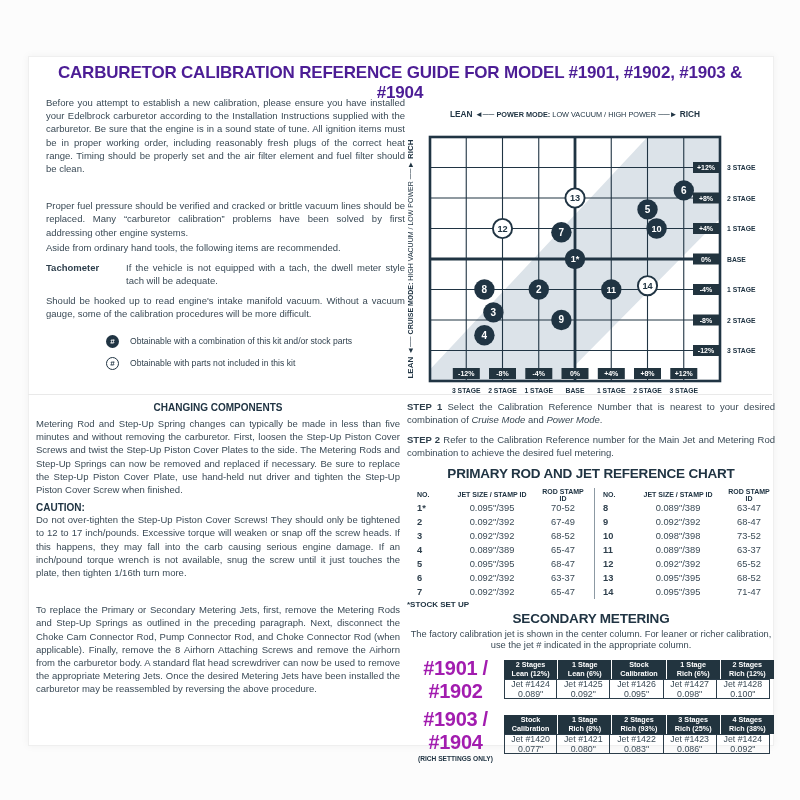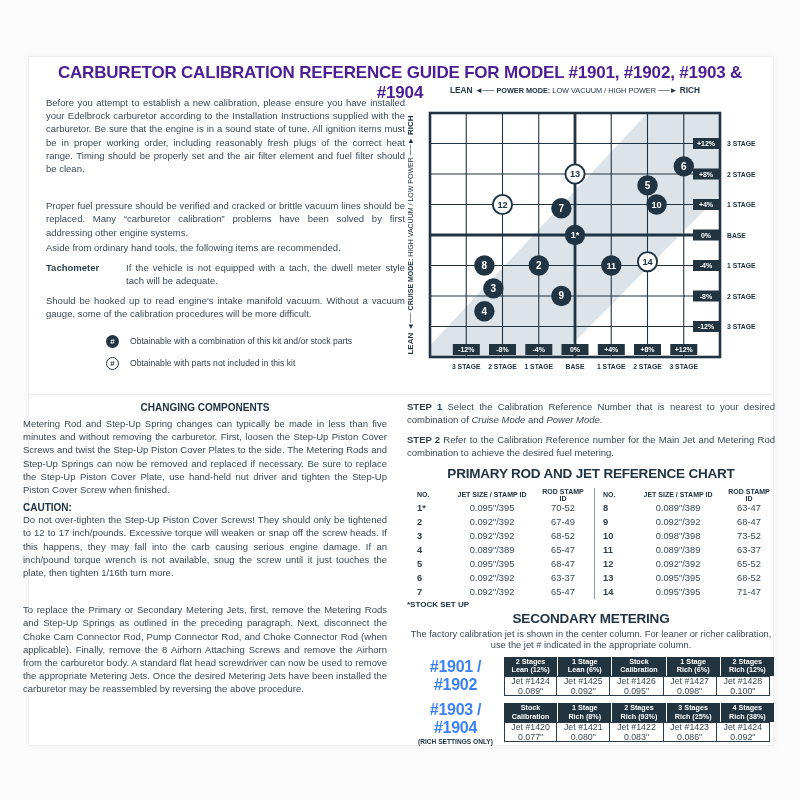--- a/index.html
+++ b/index.html
@@ -9,22 +9,22 @@
     font-family:"Liberation Sans",sans-serif;
     -webkit-font-smoothing:antialiased;
   }
   .sheet{position:absolute;left:28px;top:56px;width:744px;height:688px;background:#fff;
     border:1px solid #efefef;box-shadow:0 0 8px rgba(0,0,0,.05)}
   .seam{position:absolute;left:28px;top:394px;width:744px;height:1px;background:#e9e9e9}
   .page-title{position:absolute;left:40px;top:63px;width:720px;margin:0;text-align:center;
     font-size:17px;font-weight:bold;color:#4c1d95;letter-spacing:-.2px}
   .col{position:absolute}
   #intro-col{left:46px;top:96px;width:359px}
-  #chart-wrap{left:403px;top:80px;width:375px;height:300px}
-  #changing-col{left:23px;top:398px;width:364px}
+  #chart-wrap{left:403px;top:104px;width:375px;height:300px}
+  #changing-col{left:36px;top:398px;width:364px}
   #steps-col{left:407px;top:400px;width:368px}
   p{margin:0}
   .body-text{font-size:9.5px;line-height:13.2px;text-align:justify}
   .mt6{margin-top:24px}
   .sec-head{font-size:10px;font-weight:bold;color:#203443;text-align:center;margin-top:9px}
   .lead{font-size:9.5px;line-height:13px;margin-top:2px}
   .def-item{display:flex;margin-top:7px}
   .def-term{flex:0 0 80px;font-weight:bold;font-size:9.5px;line-height:13px;color:#2e3f4c}
   .def-desc{flex:1;font-size:9.5px;line-height:13px;text-align:justify}
   .legend-row{display:flex;align-items:center;gap:11px;padding-left:60px;margin-top:9px}
@@ -44,21 +44,21 @@
   .phalf{display:grid;grid-template-columns:28px 94px 48px;grid-auto-rows:13.9px;align-items:center}
   .phalf.left{padding-right:7px;border-right:1px solid #8c99a3;margin-right:8px}
   .ph{font-size:7px;font-weight:bold;color:#203443;text-align:center}
   .ph.no{text-align:left}
   .pc{font-size:9.3px;text-align:center}
   .pc.no{text-align:left;font-weight:bold;color:#2e3f4c}
   .footnote{font-size:8px;font-weight:bold;color:#203443;text-align:left;margin:1px 2px 0 0}
   .sec-note{font-size:9.3px;line-height:11.5px;text-align:center;margin-top:3px}
   .stable-row{display:flex;align-items:center;margin-top:5px}
   .stable-label{flex:0 0 97px;text-align:center}
-  .stable-label .big{font-size:16px;font-weight:bold;color:#3b82f6;letter-spacing:-.3px}
+  .stable-label .big{font-size:20px;font-weight:bold;color:#a21caf;letter-spacing:-.3px}
   .stable-label .sub{font-size:6.6px;font-weight:bold;color:#203443;margin-top:1px}
   .stable{display:flex;flex-direction:column}
   .srow{display:flex}
   .shd{flex:0 0 53.2px;margin-right:1px;background:#22343f;color:#fff;font-size:7.2px;font-weight:bold;
     line-height:8.4px;text-align:center;display:flex;flex-direction:column;justify-content:center;height:19px}
   .shd:last-child{margin-right:0}
   .sval{flex:0 0 53.2px;border:1px solid #2b3d4a;border-left:none;font-size:8.8px;line-height:9.8px;
     text-align:center;display:flex;flex-direction:column;height:20px;box-sizing:border-box}
   .sval:first-child{border-left:1px solid #2b3d4a}
 </style>

